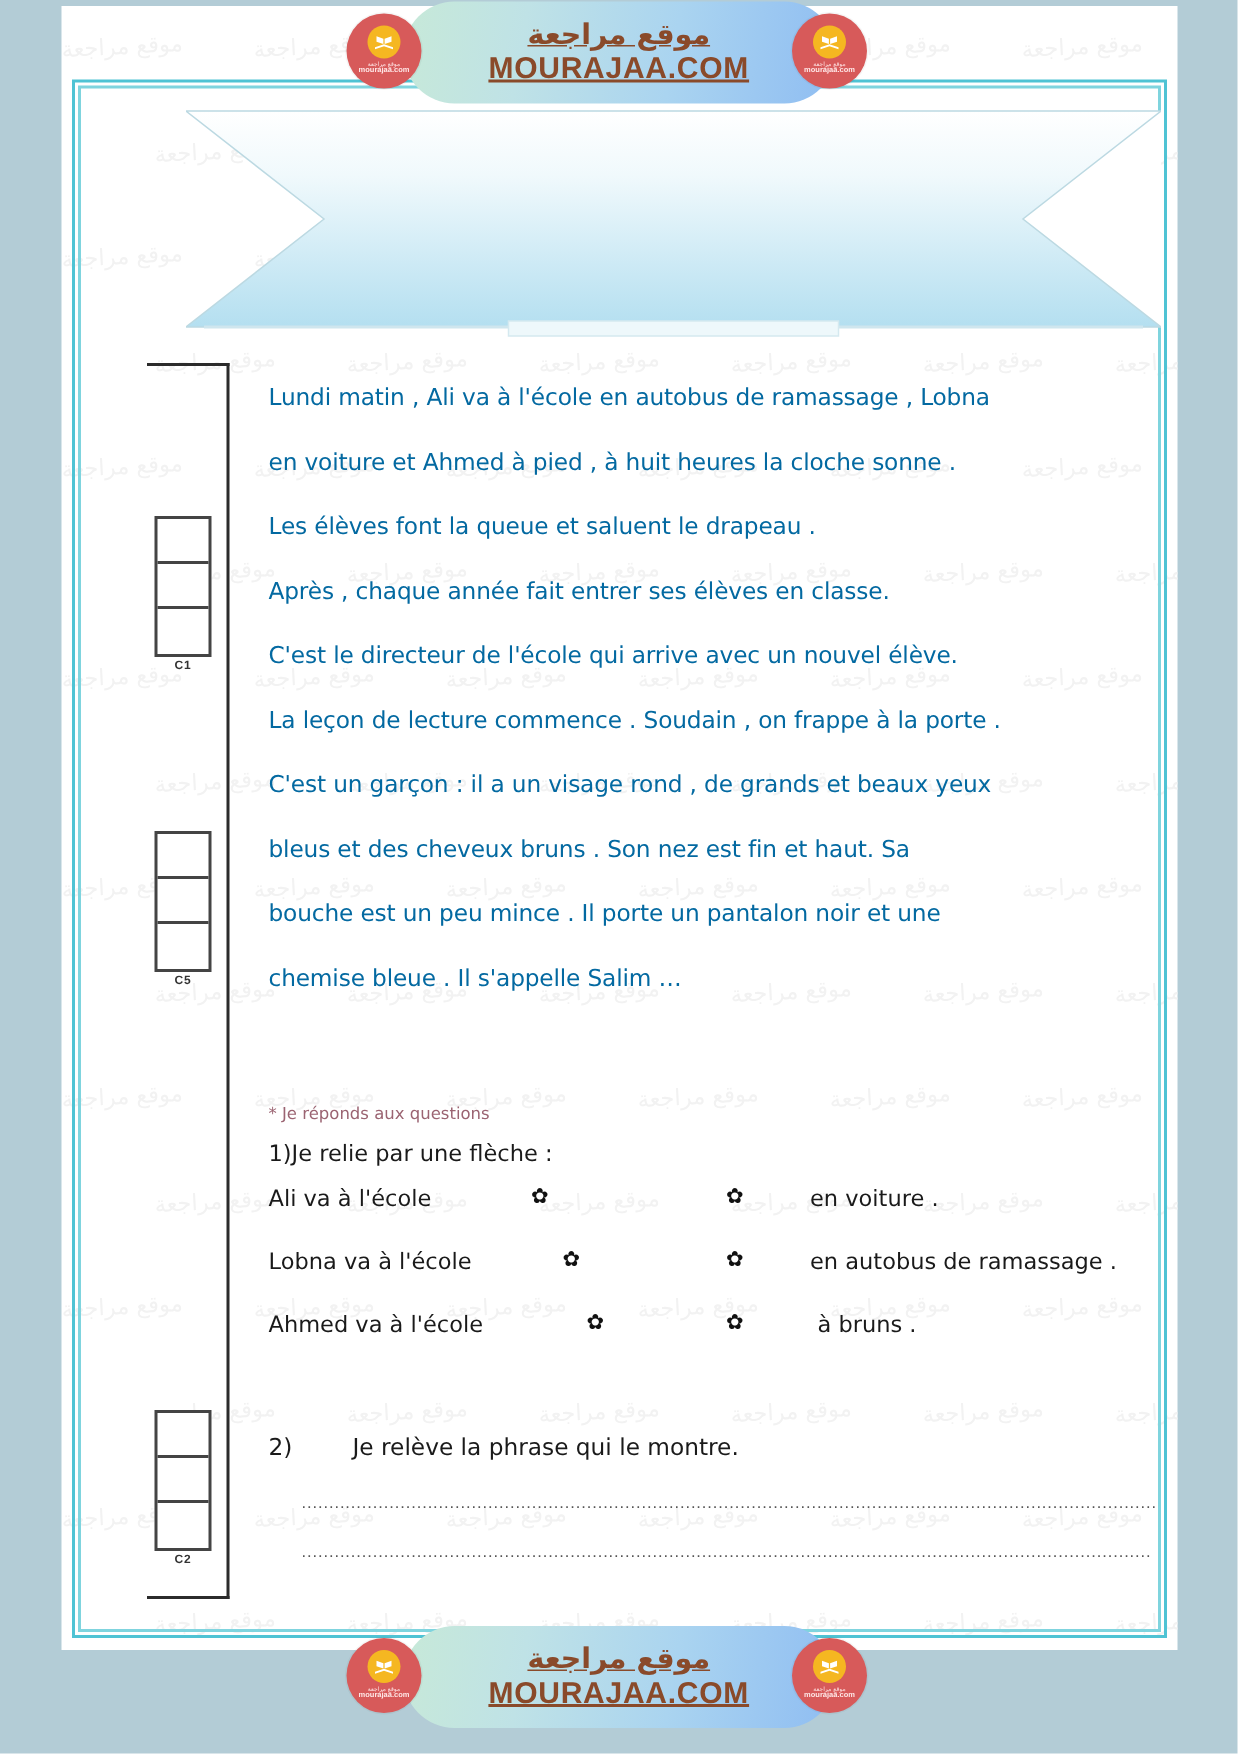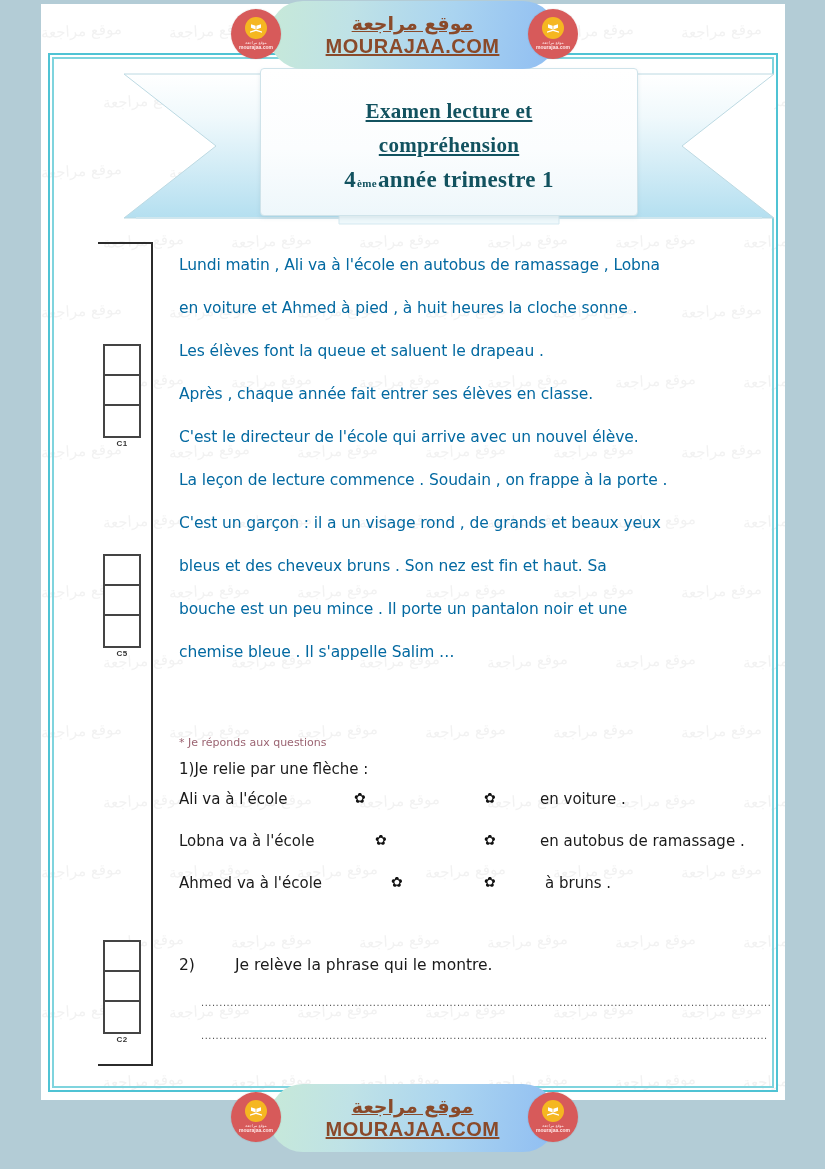--- a/index.html
+++ b/index.html
@@ -431,29 +431,20 @@
         </linearGradient>
       </defs>
       <path d="M0,8 L650,8 L650,152 L0,152 L92,80 Z" fill="url(#ribGrad)" stroke="#bcd9e2" stroke-width="1"></path>
       <path d="M650,8 L650,152 L558,80 Z" fill="#ffffff"></path>
       <path d="M650,8 L558,80 L650,152" fill="none" stroke="#bcd9e2" stroke-width="1"></path>
       <path d="M12,152 L638,152" stroke="#cfe6ee" stroke-width="2" fill="none"></path>
       <path d="M215,148 L435,148 L435,158 L215,158 Z" fill="#eef8fb" stroke="#d5e9f0" stroke-width="1"></path>
     </svg>
   </div>
 
-  <div class="ribbon-card">
-    <div class="ribbon-title-line">Examen lecture et</div>
-    <div class="ribbon-title-line">compréhension</div>
-    <div class="ribbon-title-line sub">
-      <span>4</span>
-        <sup>ème</sup>
-        <span> année trimestre  1</span>
-    </div>
-  </div>
 
   <div class="margin-col" id="critCol">
       <div class="crit-group" style="top: 100px;">
         <div class="crit-boxes">
           <div class="crit-cell"></div>
           <div class="crit-cell"></div>
           <div class="crit-cell"></div>
         </div>
         <div class="crit-label">C1</div>
       </div>

